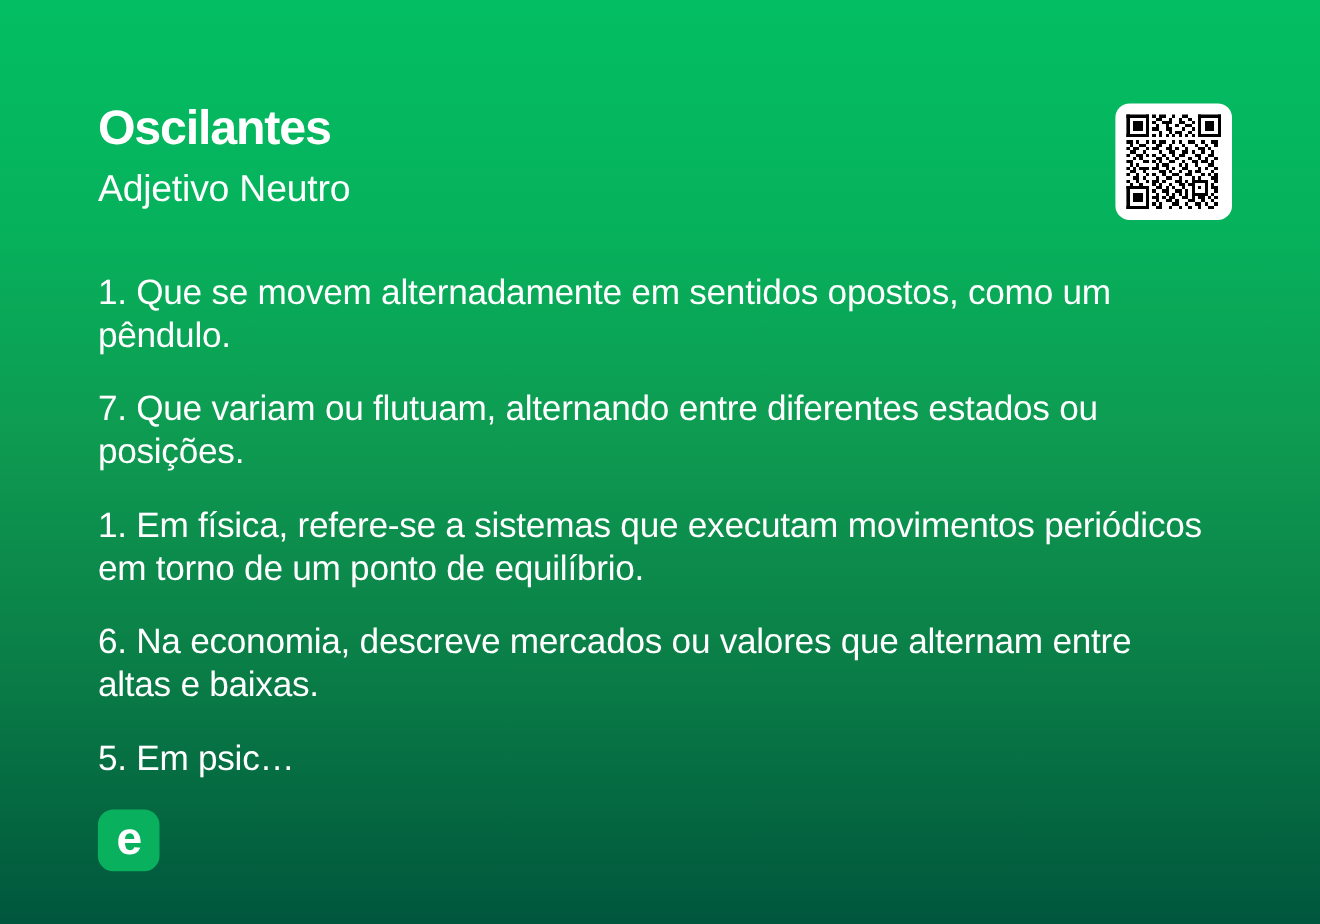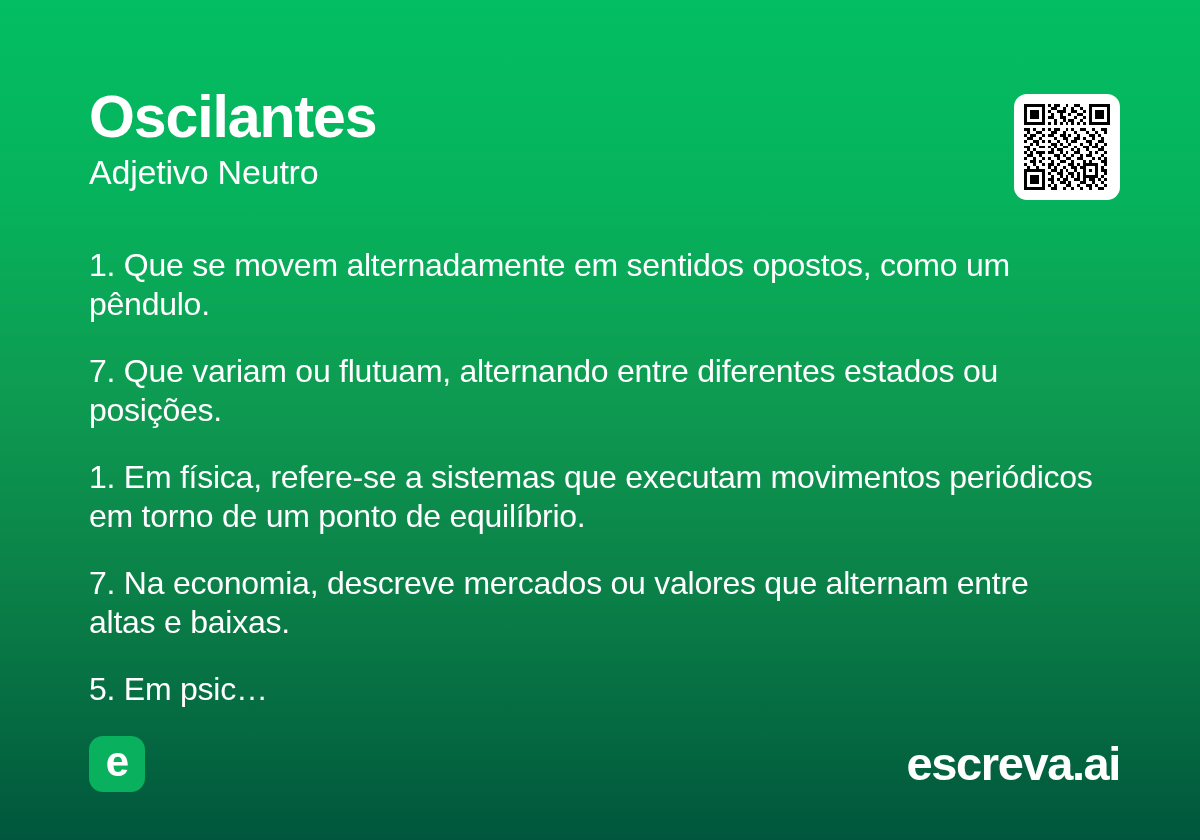--- a/index.html
+++ b/index.html
@@ -33,21 +33,21 @@
   .header {
     position: absolute;
     left: 89px;
     top: 84px;
     right: 90px;
     height: 135px;
   }
 
   .title {
     margin: 0;
-    font-size: 59px;
+    font-size: 44px;
     line-height: 66px;
     font-weight: 700;
     letter-spacing: -1.1px;
     color: #FFFFFF;
     white-space: nowrap;
   }
 
   .subtitle {
     margin: 6px 0 0 0;
     font-size: 34px;
@@ -379,24 +379,23 @@
         <rect x="22" y="28" width="1" height="1"></rect>
           <rect x="25" y="28" width="2" height="1"></rect>
       </g>
     </svg>
   </div>
 
   <div class="definitions">
     <p class="definition">1. Que se movem alternadamente em sentidos opostos, como um pêndulo.</p>
     <p class="definition">7. Que variam ou flutuam, alternando entre diferentes estados ou posições.</p>
     <p class="definition">1. Em física, refere-se a sistemas que executam movimentos periódicos em torno de um ponto de equilíbrio.</p>
-    <p class="definition">7. Na economia, descreve mercados ou valores que alternam entre altas e baixas.</p>
+    <p class="definition">6. Na economia, descreve mercados ou valores que alternam entre altas e baixas.</p>
     <p class="definition">5. Em psic…</p>
   </div>
 
   <div class="footer">
     <div class="logo-badge">
       <span class="logo-letter">e</span>
     </div>
-    <div class="wordmark">escreva.ai</div>
   </div>
 
 </div>
 
 </body></html>

